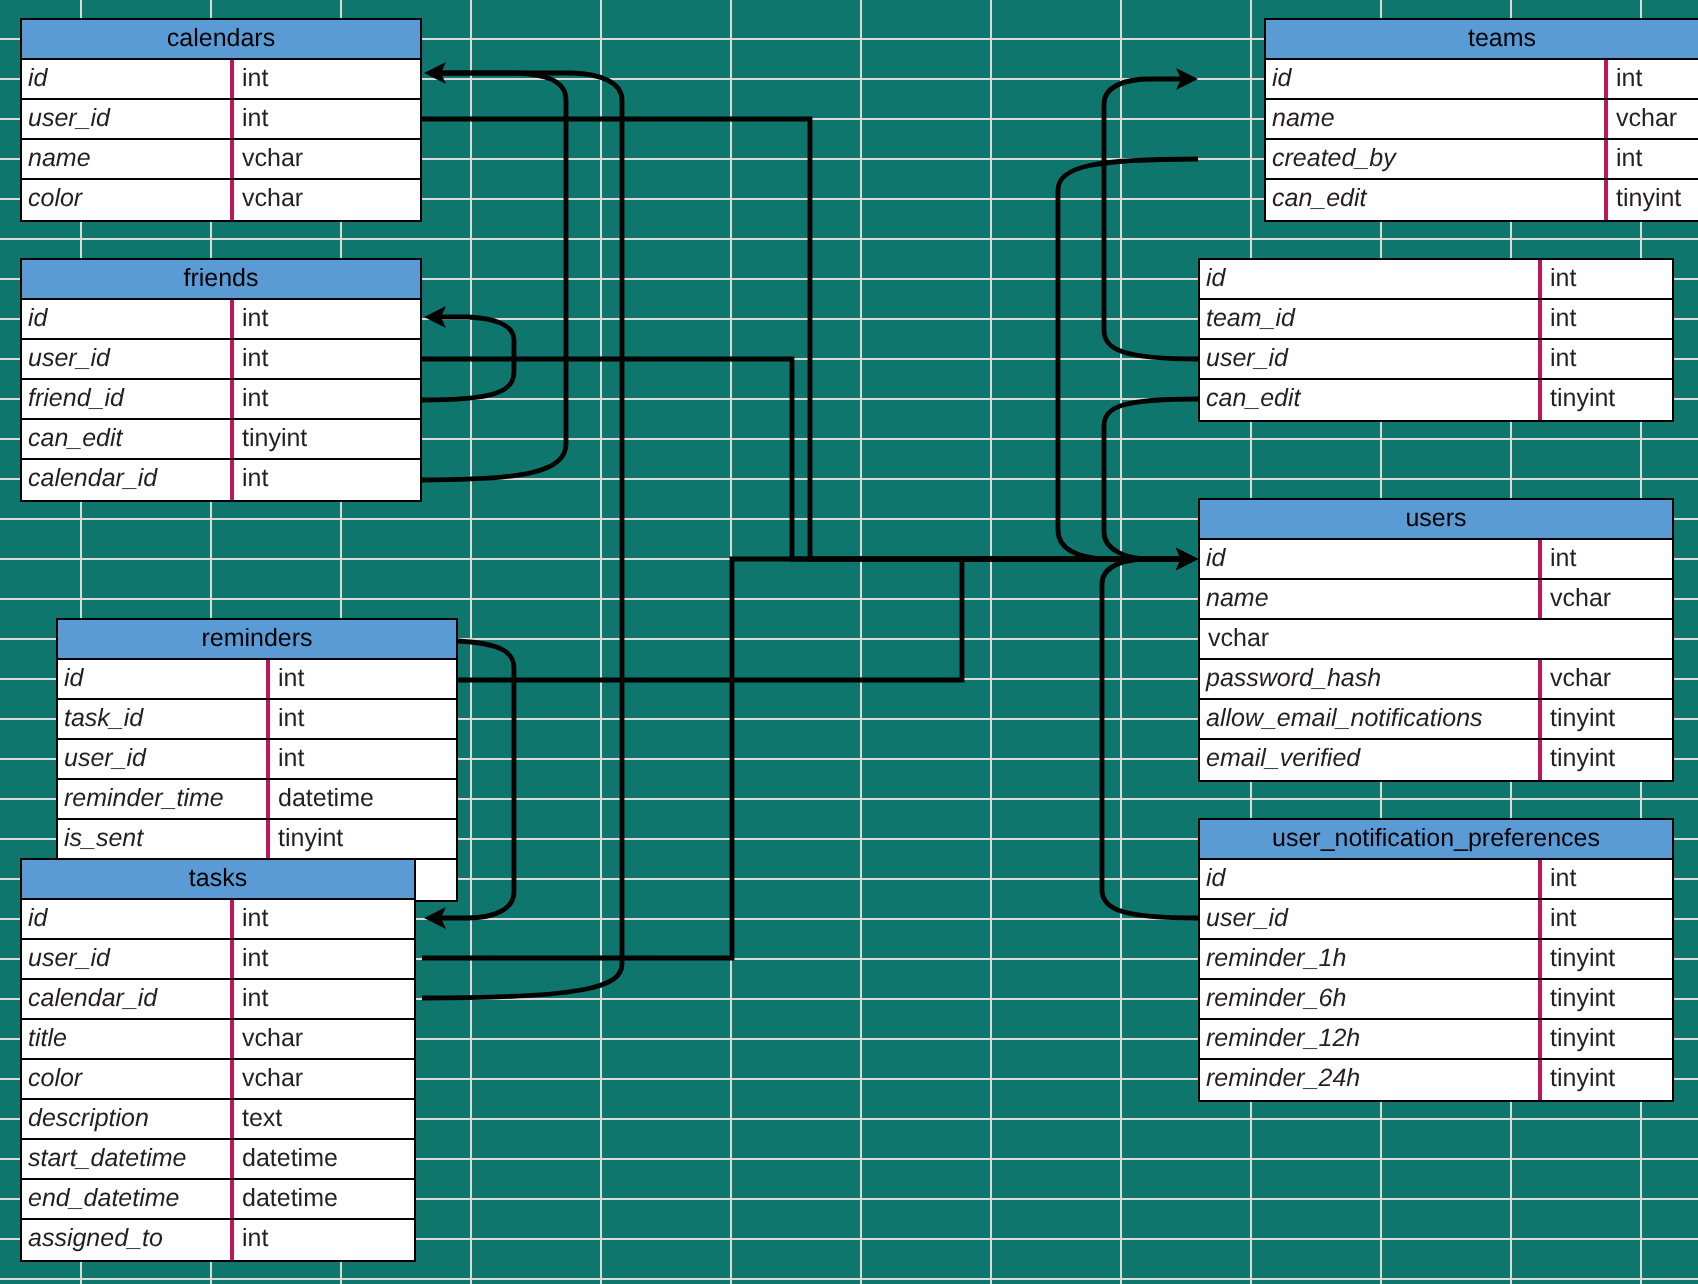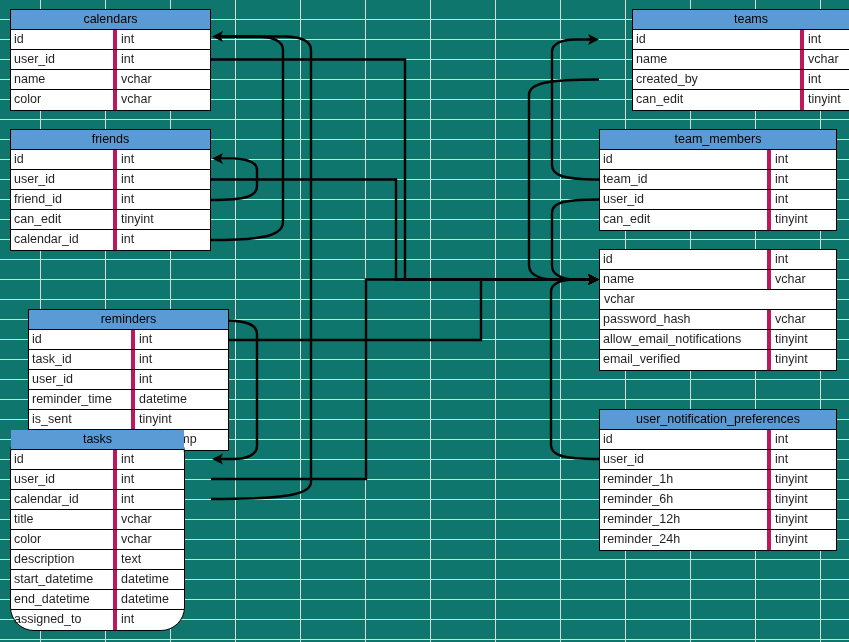--- a/index.html
+++ b/index.html
@@ -57,23 +57,24 @@
     display:flex;
     box-sizing:border-box;
     height:20px;
     border-bottom:1px solid #000000;
   }
   .row:last-child{border-bottom:none;}
   .cell-name{
     box-sizing:border-box;
     line-height:19px;
     padding-left:3px;
-    border-right:4px solid #be185d;
+    border-right:2px solid #be185d;
     overflow:hidden;
     white-space:nowrap;
+    font-style:italic;
   }
   .cell-type{
     box-sizing:border-box;
     line-height:19px;
     padding-left:4px;
     overflow:hidden;
     white-space:nowrap;
     flex:1 1 auto;
   }
   .left .cell-name{width:106px;}
@@ -199,21 +200,21 @@
         </div>
         <div class="row">
           <div class="cell-name">is_sent</div>
           <div class="cell-type">tinyint</div>
         </div>
         <div class="row">
           <div class="cell-name">created_at</div>
           <div class="cell-type">timestamp</div>
         </div>
       </div>
-      <div class="table left" style="left: 10px; top: 429px; width: 175px; border-radius: 24px;">
+      <div class="table left" style="left: 10px; top: 429px; width: 198px;">
         <div class="tbl-header">tasks</div>
         <div class="row">
           <div class="cell-name">id</div>
           <div class="cell-type">int</div>
         </div>
         <div class="row">
           <div class="cell-name">user_id</div>
           <div class="cell-type">int</div>
         </div>
         <div class="row">
@@ -258,39 +259,39 @@
         <div class="row">
           <div class="cell-name">created_by</div>
           <div class="cell-type">int</div>
         </div>
         <div class="row">
           <div class="cell-name">can_edit</div>
           <div class="cell-type">tinyint</div>
         </div>
       </div>
       <div class="table right" style="left: 599px; top: 129px; width: 238px;">
-        <div class="tbl-header">team_members</div>
         <div class="row">
           <div class="cell-name">id</div>
           <div class="cell-type">int</div>
         </div>
         <div class="row">
           <div class="cell-name">team_id</div>
           <div class="cell-type">int</div>
         </div>
         <div class="row">
           <div class="cell-name">user_id</div>
           <div class="cell-type">int</div>
         </div>
         <div class="row">
           <div class="cell-name">can_edit</div>
           <div class="cell-type">tinyint</div>
         </div>
       </div>
       <div class="table right" style="left: 599px; top: 249px; width: 238px;">
+        <div class="tbl-header">users</div>
         <div class="row">
           <div class="cell-name">id</div>
           <div class="cell-type">int</div>
         </div>
         <div class="row">
           <div class="cell-name">name</div>
           <div class="cell-type">vchar</div>
         </div>
         <div class="row">
           <div class="cell-type">vchar</div>

